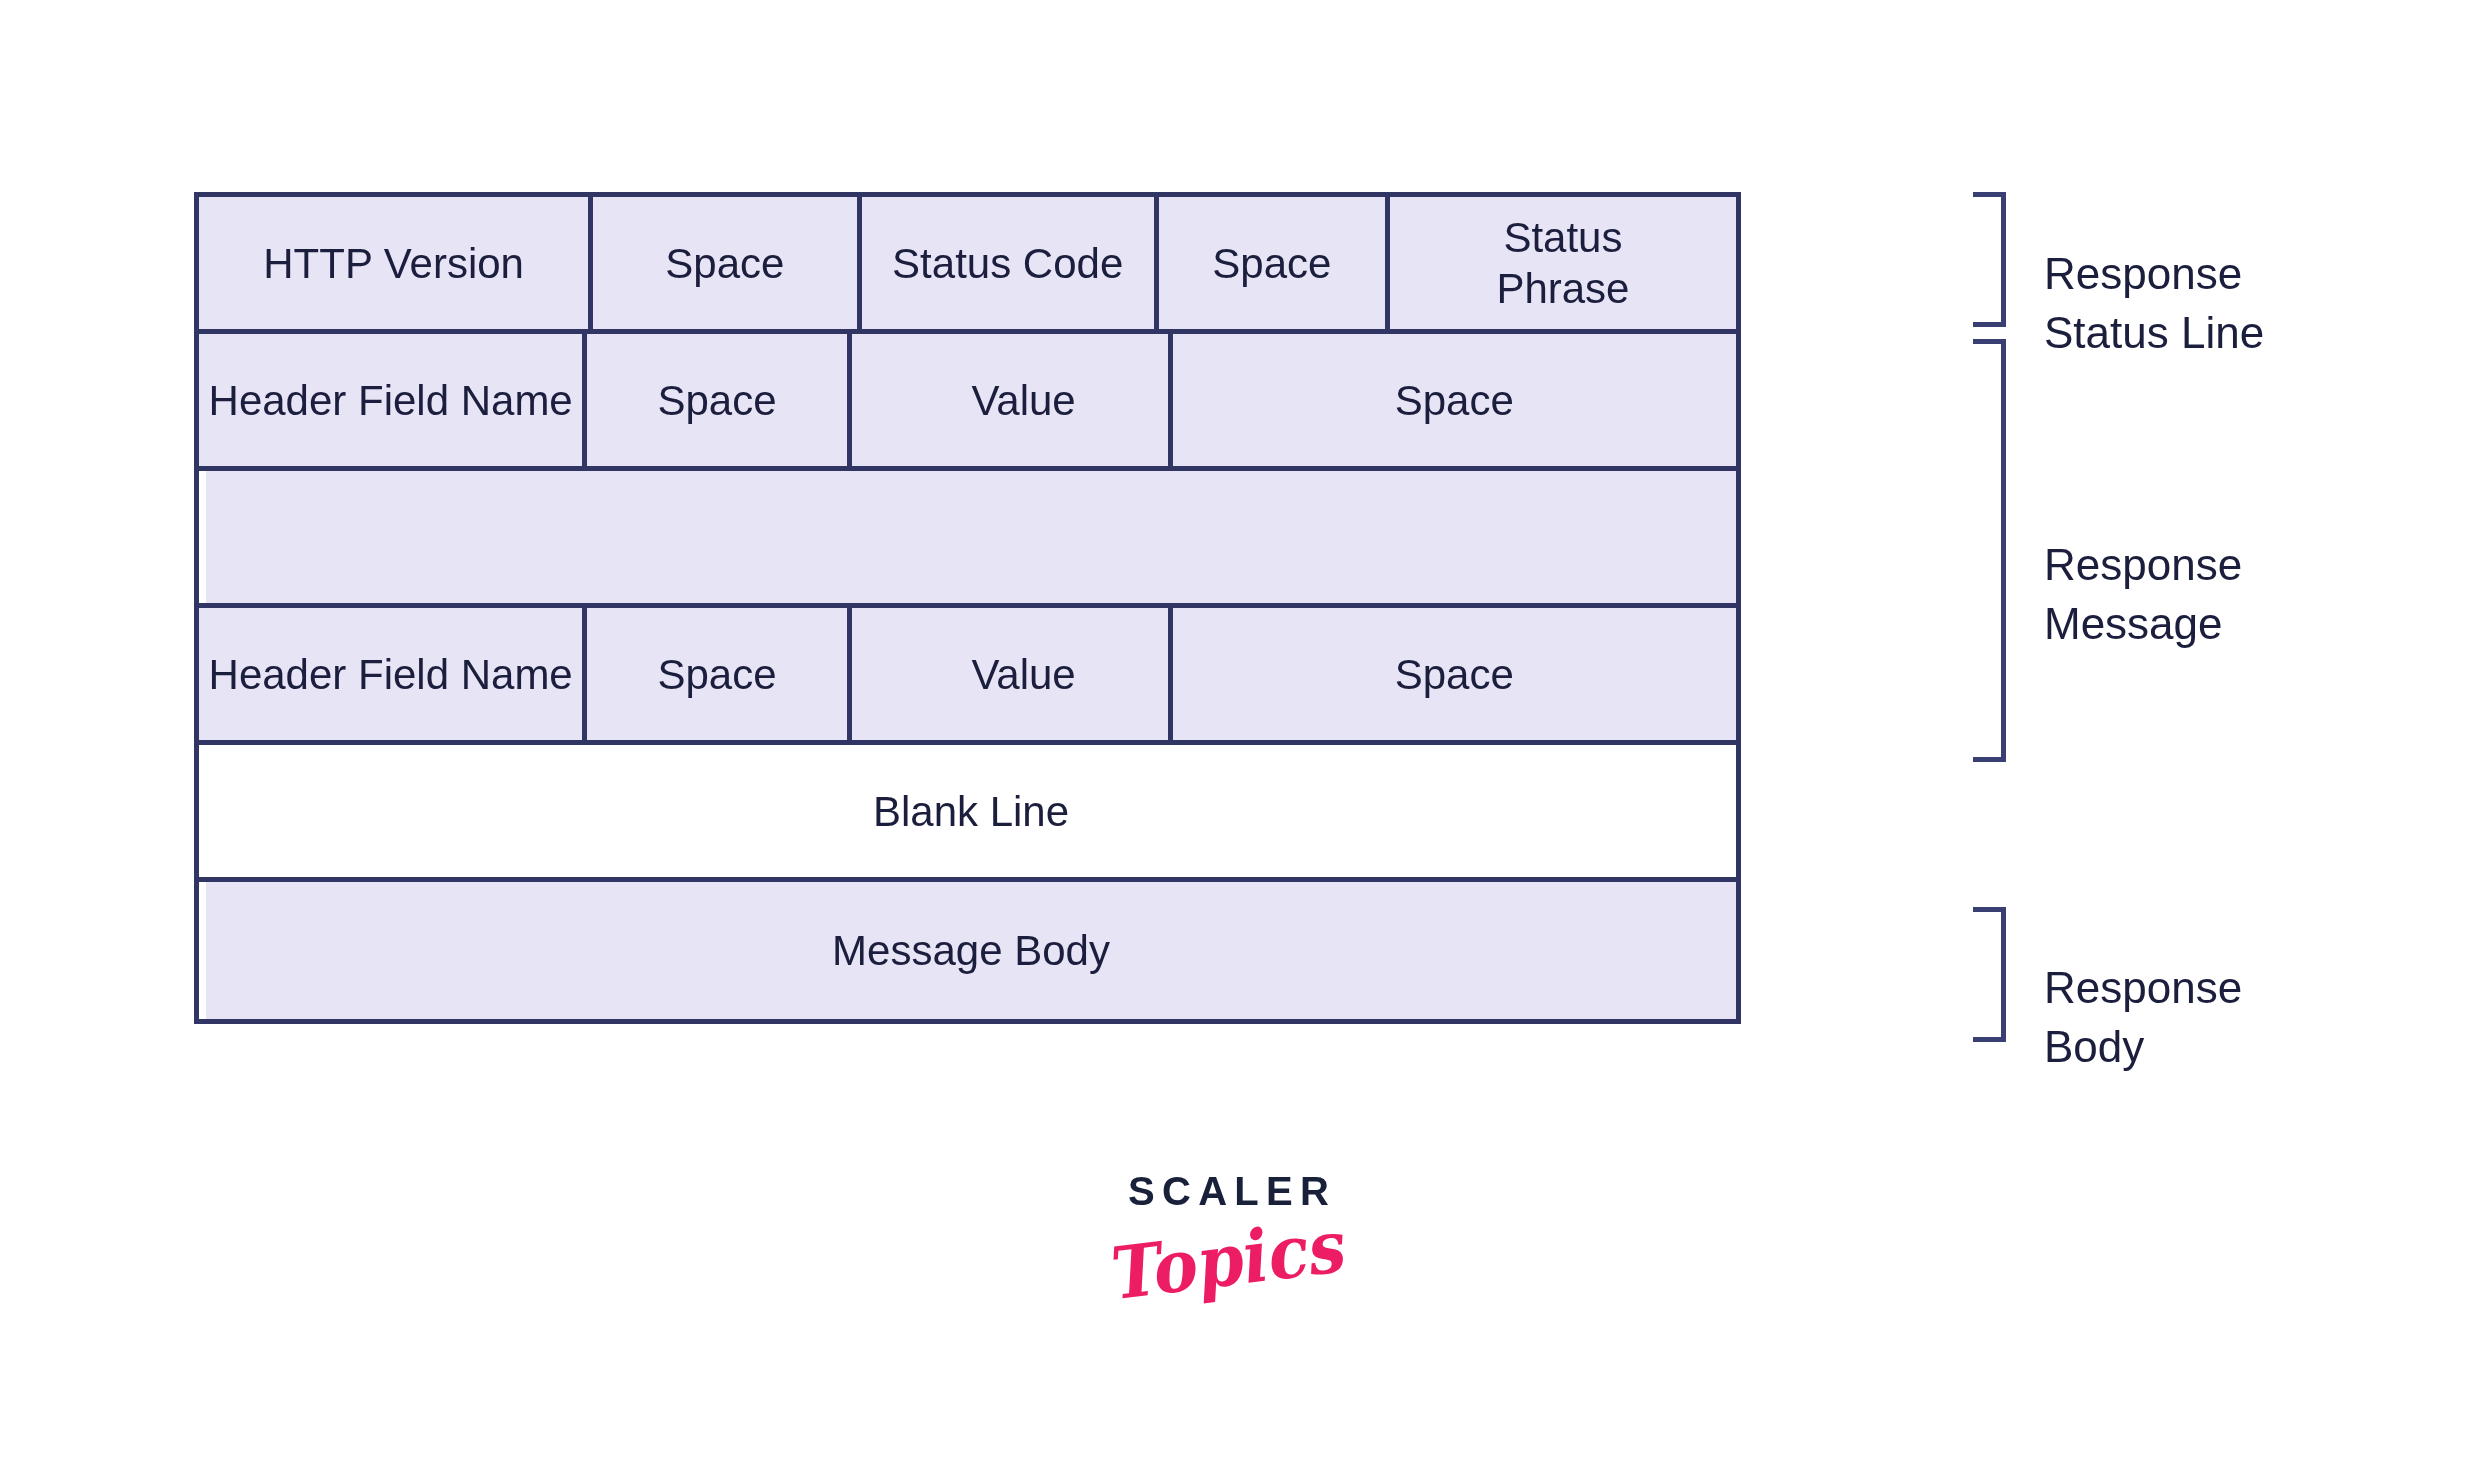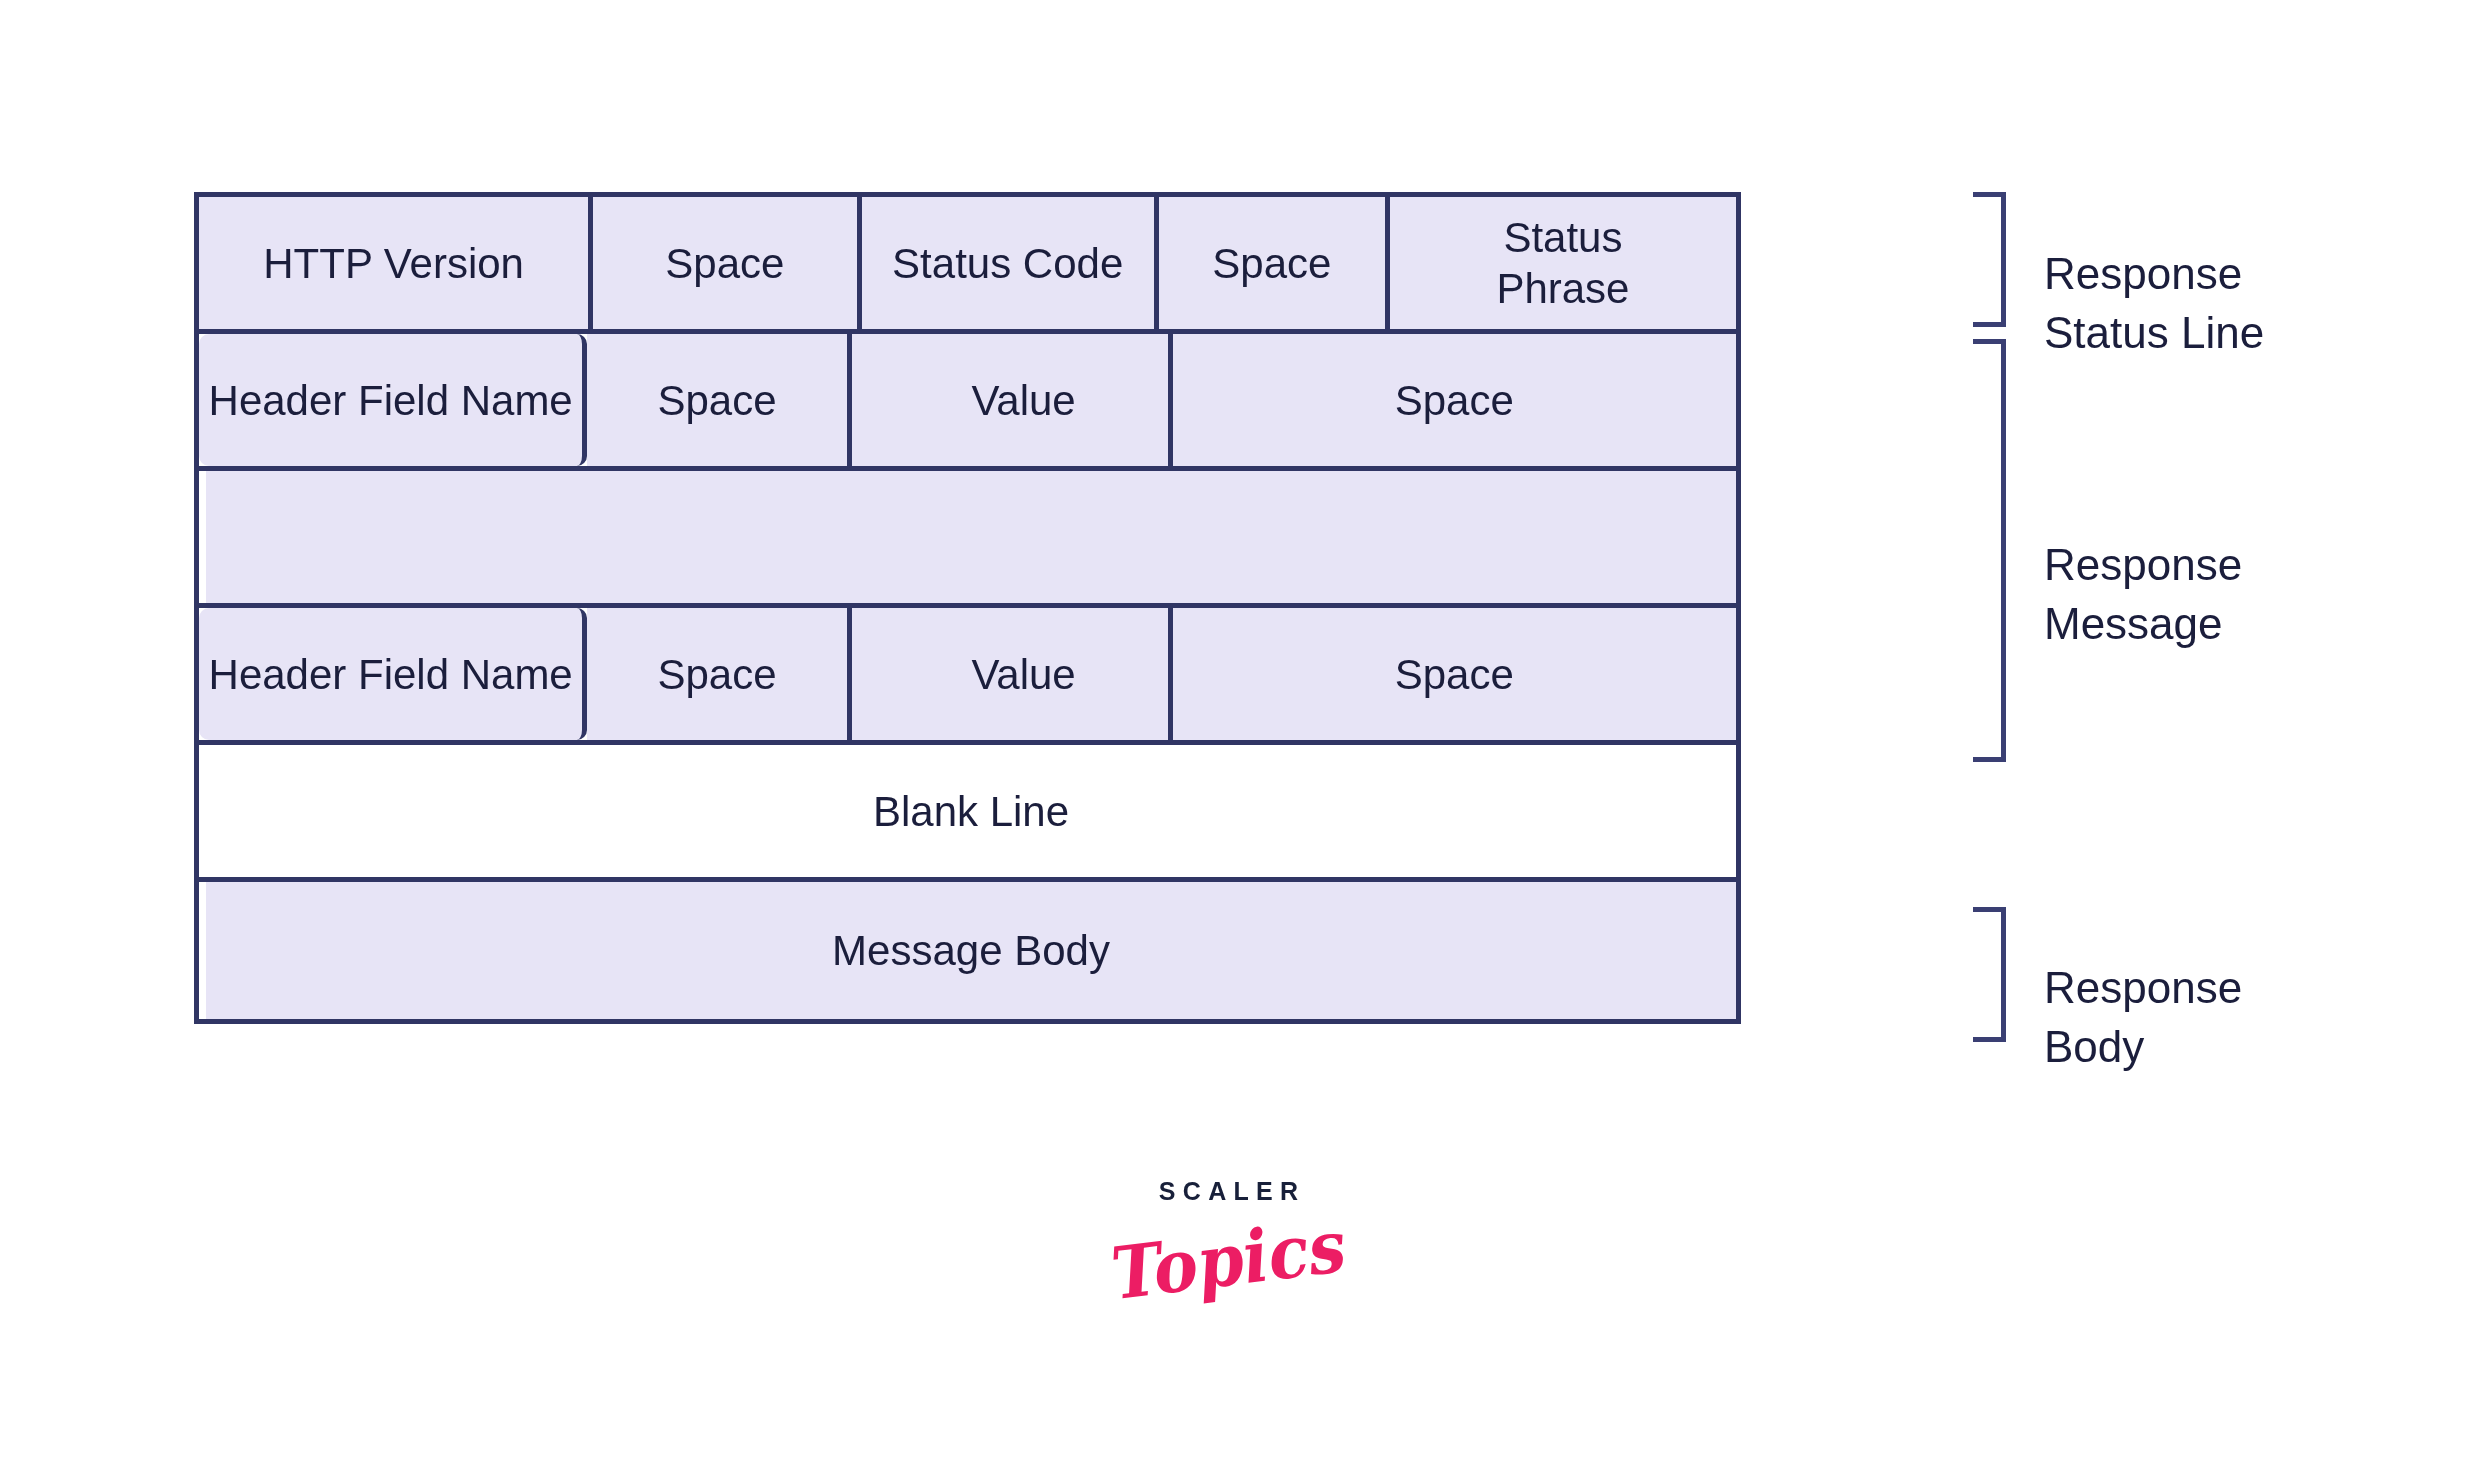--- a/index.html
+++ b/index.html
@@ -45,21 +45,21 @@
     text-align:center;
     white-space:pre-line;
     flex-basis:0;
   }
   .rcell:last-child{border-right:none;}
   .rrow.blank .rcell{background:#ffffff;}
   
   .c-r1-0{flex-grow:615;} .c-r1-1{flex-grow:416;} .c-r1-2{flex-grow:462;}
   .c-r1-3{flex-grow:357;} .c-r1-4{flex-grow:547;}
   
-  .c-h-0{flex-grow:615;border-radius:10px;} .c-h-1{flex-grow:416;} .c-h-2{flex-grow:462;padding-left:28px;} .c-h-3{flex-grow:904;}
+  .c-h-0{flex-grow:615;} .c-h-1{flex-grow:416;} .c-h-2{flex-grow:462;padding-left:28px;} .c-h-3{flex-grow:904;}
   .c-full{flex-grow:1;margin-left:7px;}
   
   .bracket{
     position:absolute;
     left:1973px;
     width:33px;
     border-top:5.1px solid var(--bracket);
     border-right:5.1px solid var(--bracket);
     border-bottom:5.1px solid var(--bracket);
   }
@@ -82,21 +82,21 @@
   
   .logo{
     position:absolute;
     left:1082px; top:1169px;
     width:293px;
     text-align:center;
   }
   .logo-brand{
     display:block;
     color:var(--logo-navy);
-    font-size:25px;
+    font-size:40px;
     font-weight:800;
     letter-spacing:7.3px;
     text-indent:7.3px;
     line-height:45px;
   }
   .logo-script{
     display:inline-block;
     font-family:"DejaVu Serif", serif;
     font-style:italic;
     font-weight:700;

